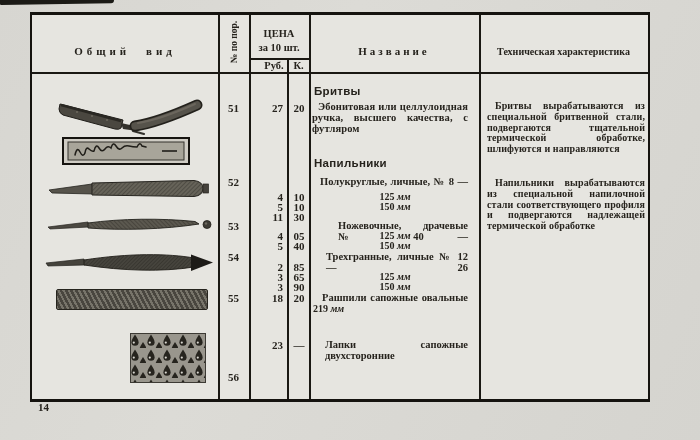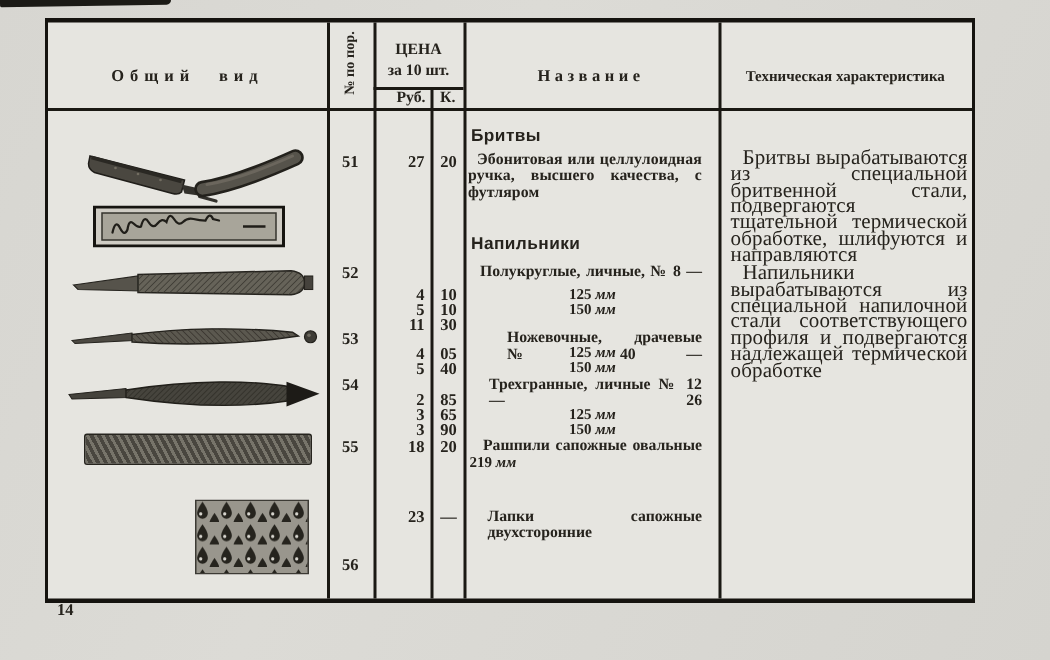--- a/index.html
+++ b/index.html
@@ -23,21 +23,21 @@
   .h-tech { font-size:10px; }
   .h-price { font-size:10.5px; line-height:14px; }
   .h-sub { font-size:10.5px; }
   .h-num { font-size:9.5px; white-space:nowrap; transform:rotate(-90deg); transform-origin:center; }
   .numcell { left:186px; width:31px; text-align:center; font-size:11px; font-weight:bold; }
   .rubcell { left:217px; width:34px; padding-right:2px; text-align:right; font-size:11px; font-weight:bold; }
   .kopcell { left:257px; width:20px; text-align:center; font-size:11px; font-weight:bold; }
   .namecol { left:280px; width:156px; box-sizing:border-box; }
   .techcol { left:455px; width:158px; }
   .para { font-size:10.5px; line-height:11px; font-weight:bold; text-align:justify; text-indent:6px; letter-spacing:0.1px; }
-  .tpara { font-size:14px; line-height:10.8px; font-weight:normal; text-align:justify; text-indent:8px; letter-spacing:0.1px; }
+  .tpara { font-size:10px; line-height:10.8px; font-weight:bold; text-align:justify; text-indent:8px; letter-spacing:0.1px; }
   .spread { font-size:10.5px; line-height:11px; font-weight:bold; text-align:justify; text-align-last:justify; }
   .sizeline { left:280px; width:166px; text-align:center; font-size:10px; font-weight:bold; }
   .heading { font-family:"Liberation Sans","DejaVu Sans",sans-serif; font-weight:bold; font-size:11.5px; letter-spacing:0.3px; }
   .rasp {
     left:24px; top:274px; width:150px; height:19px;
     background:repeating-linear-gradient(62deg,#77746a 0 2px,#49463f 2px 4.5px);
     border:1.5px solid #26241e; border-radius:2px;
   }
   .corner-artifact {
     left:0; top:-2px; width:114px; height:6px; background:#1b1a16;

